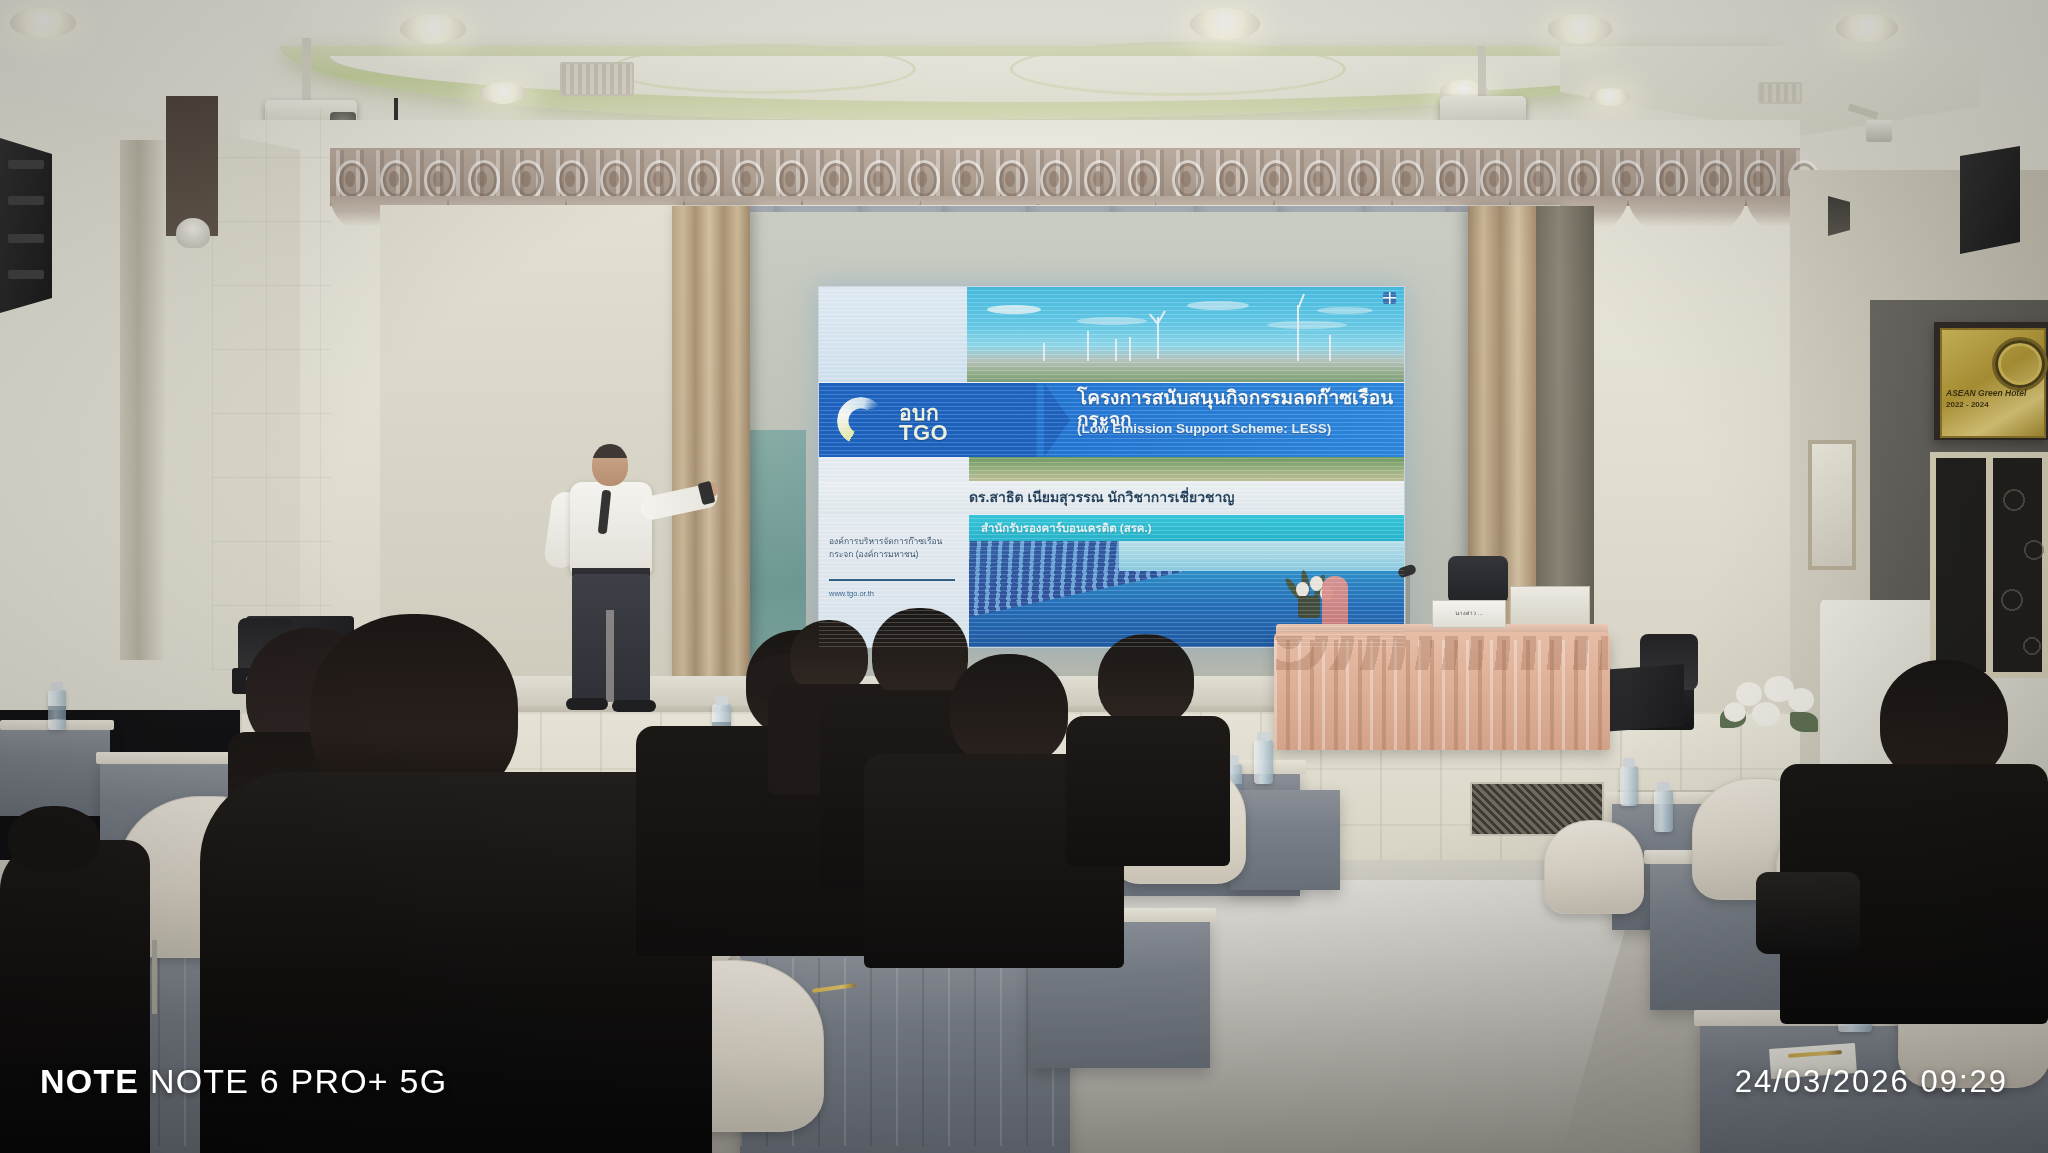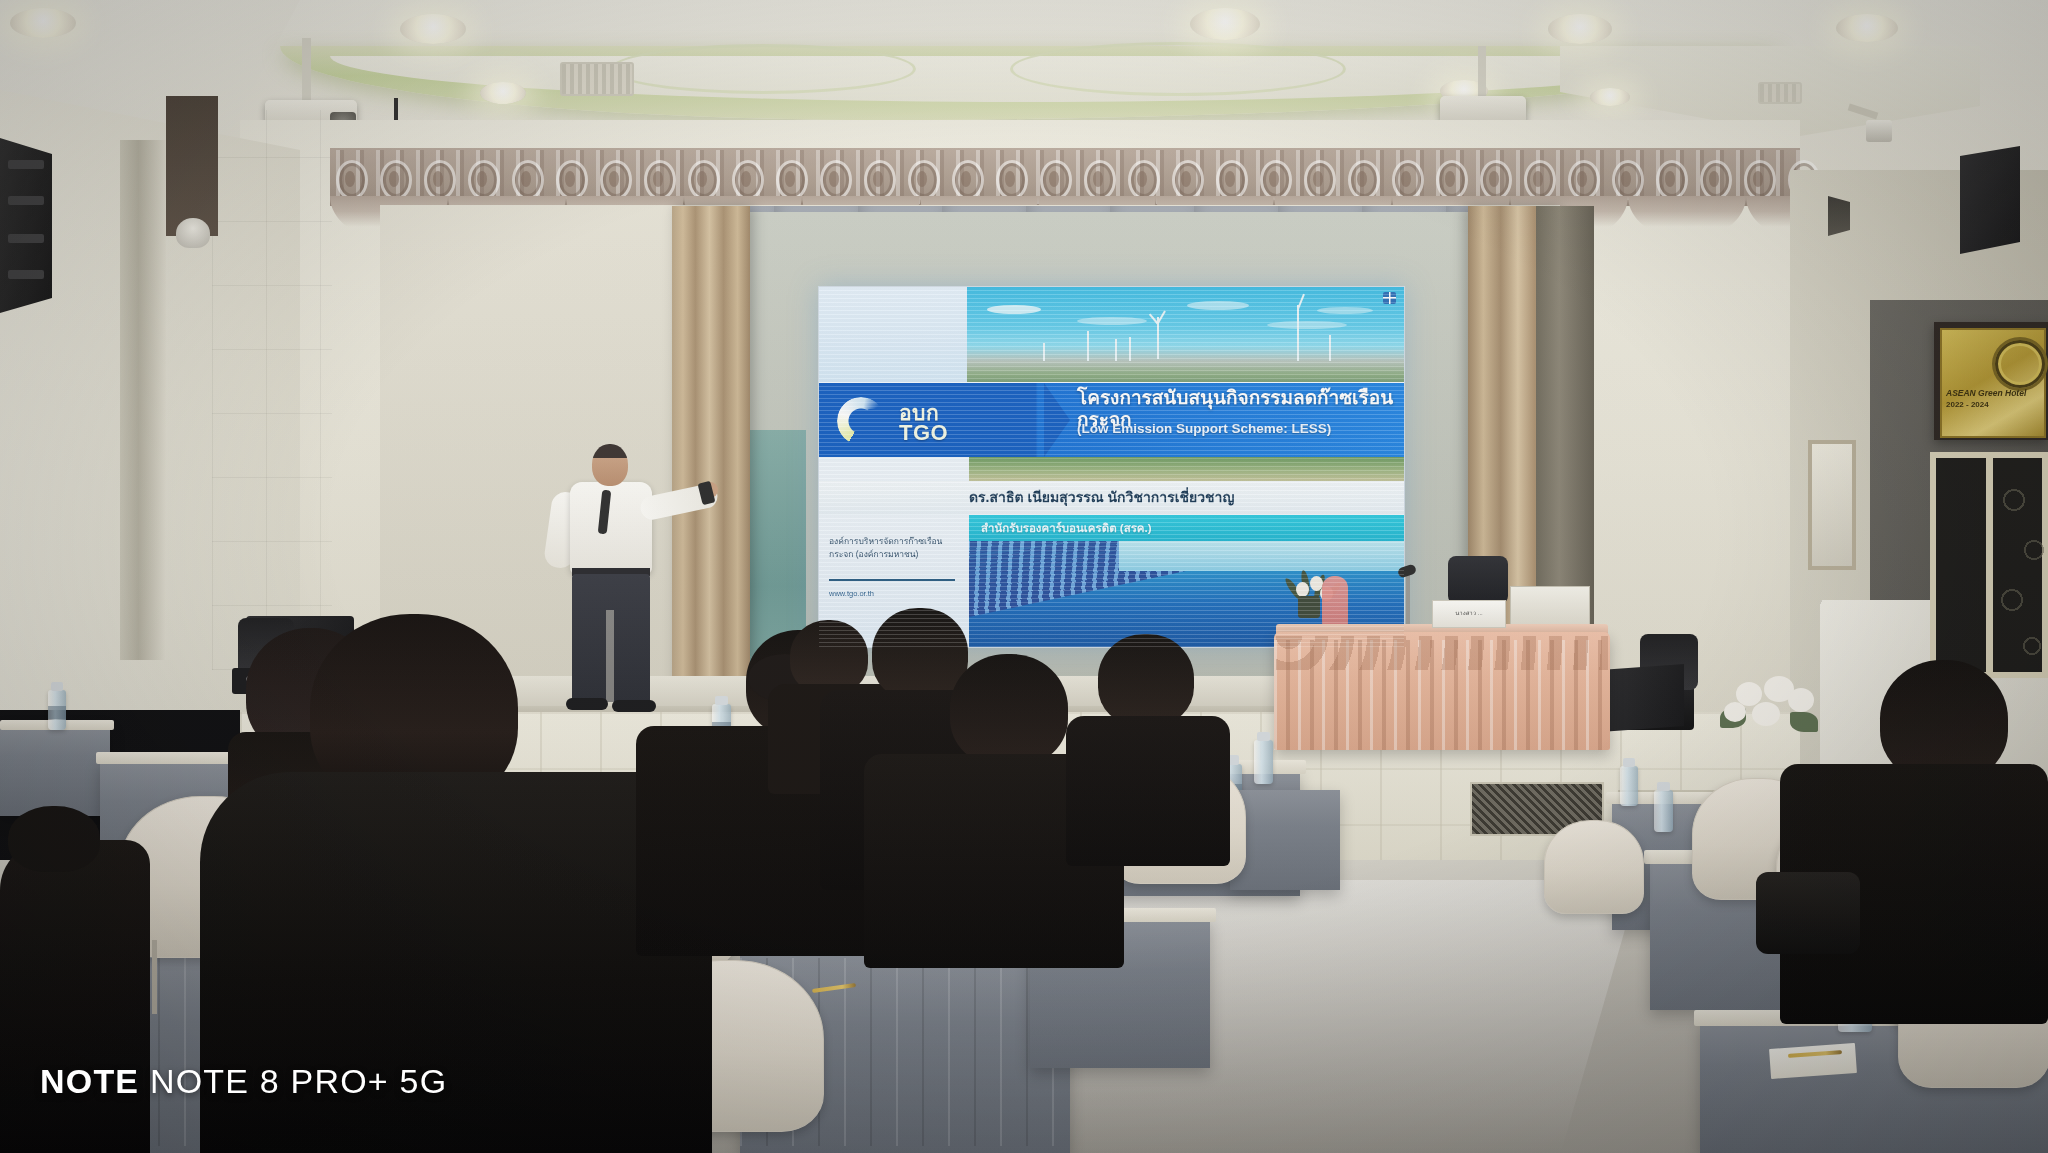--- a/index.html
+++ b/index.html
@@ -771,15 +771,16 @@
     <div class="head" style="left:8px;top:806px;width:92px;height:66px;background:#151210;"></div>
   </div>
 
   <div class="abs person">
     <div class="body" style="left:1756px;top:872px;width:104px;height:82px;background:linear-gradient(180deg,#24211e,#0e0d0c);border-radius:12px;"></div>
   </div>
 
   <div class="abs" id="warm"></div>
   <div class="abs" id="vignette"></div>
 
-  <div class="abs" id="wm-left"><b>NOTE</b><span> NOTE 8 PRO+ 5G</span></div>
-
+  <div class="abs" id="wm-left"><b>NOTE</b><span> NOTE 6 PRO+ 5G</span></div>
+
+  <div class="abs" id="wm-right">24/03/2026  09:29</div>
 </div>
 
 </body></html>

